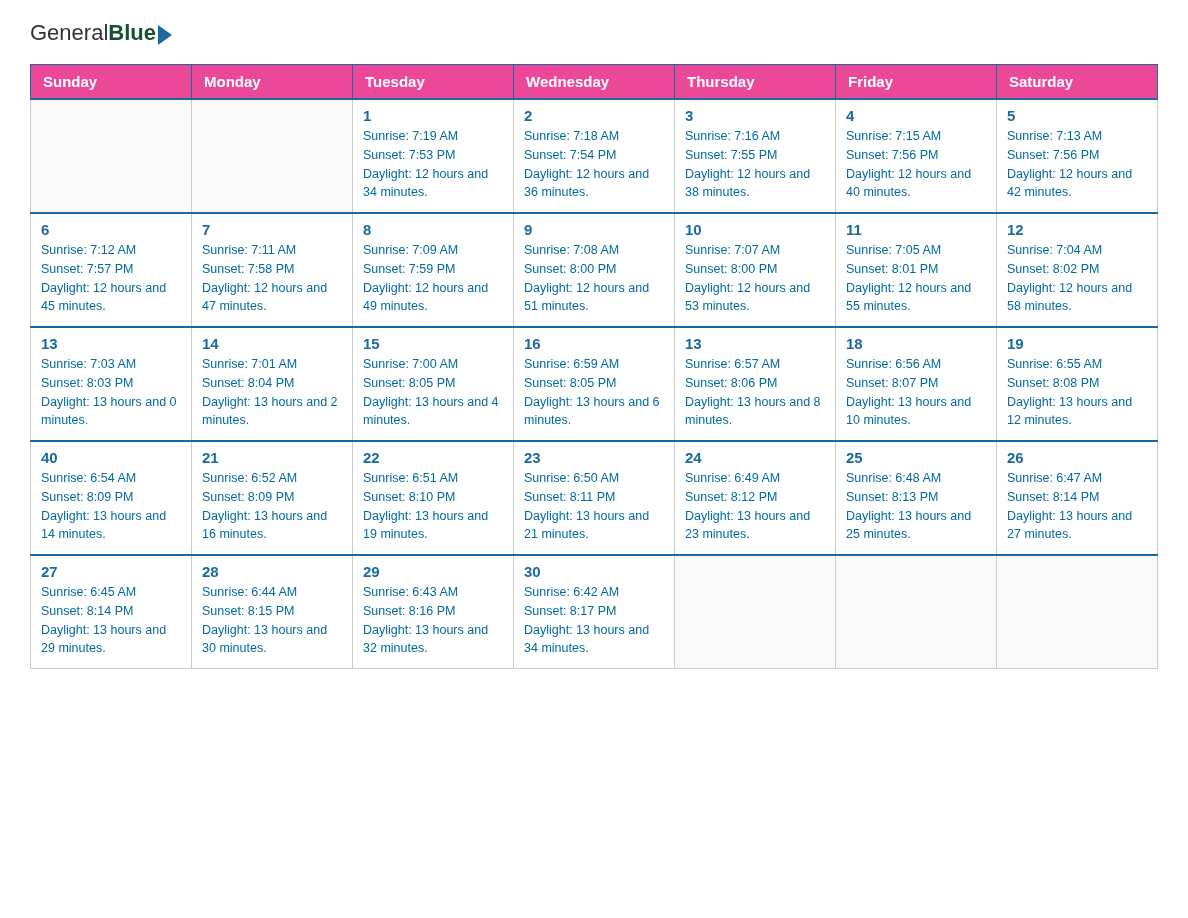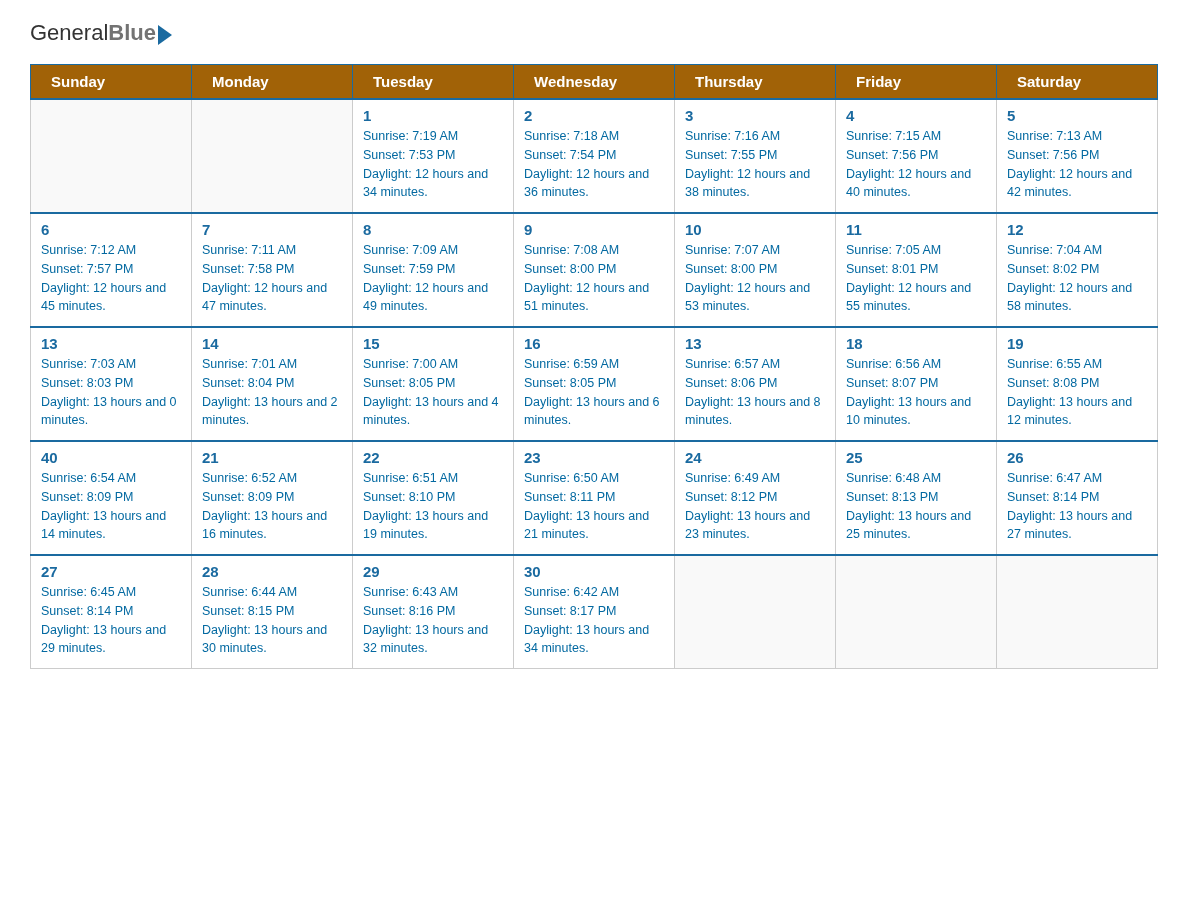--- a/index.html
+++ b/index.html
@@ -53,25 +53,25 @@
       font-size: 20px;
       color: #555;
       margin-top: 4px;
     }
     .calendar {
       width: 100%;
       border-collapse: collapse;
       border: 1px solid #b0b0b0;
     }
     .calendar th {
-      background-color: #a16207;
+      background-color: #ec4899;
       color: #fff;
       font-size: 15px;
       font-weight: bold;
-      padding: 8px 20px;
+      padding: 8px 12px;
       text-align: left;
       border: 1px solid #1a6aa0;
     }
     .calendar td {
       vertical-align: top;
       padding: 7px 10px 10px 10px;
       border: 1px solid #ccc;
       width: calc(100% / 7);
       min-height: 90px;
       font-size: 13px;
@@ -94,21 +94,21 @@
     }
     .week-row td {
       border-top: 2px solid #1a6aa0;
     }
   </style>
 </head>
 <body>
 
 <div class="header-area">
   <div class="logo">
-    <span class="logo-text">General<span style="color:#737373;font-weight:bold;margin-top:18px;">Blue</span></span>
+    <span class="logo-text">General<span style="color:#14532d;font-weight:bold;margin-top:18px;">Blue</span></span>
     <div class="logo-arrow"></div>
   </div>
   <div class="title-area">
     <div class="month-title"></div>
     <div class="location"></div>
   </div>
 </div>
 
 <table class="calendar">
   <thead>

